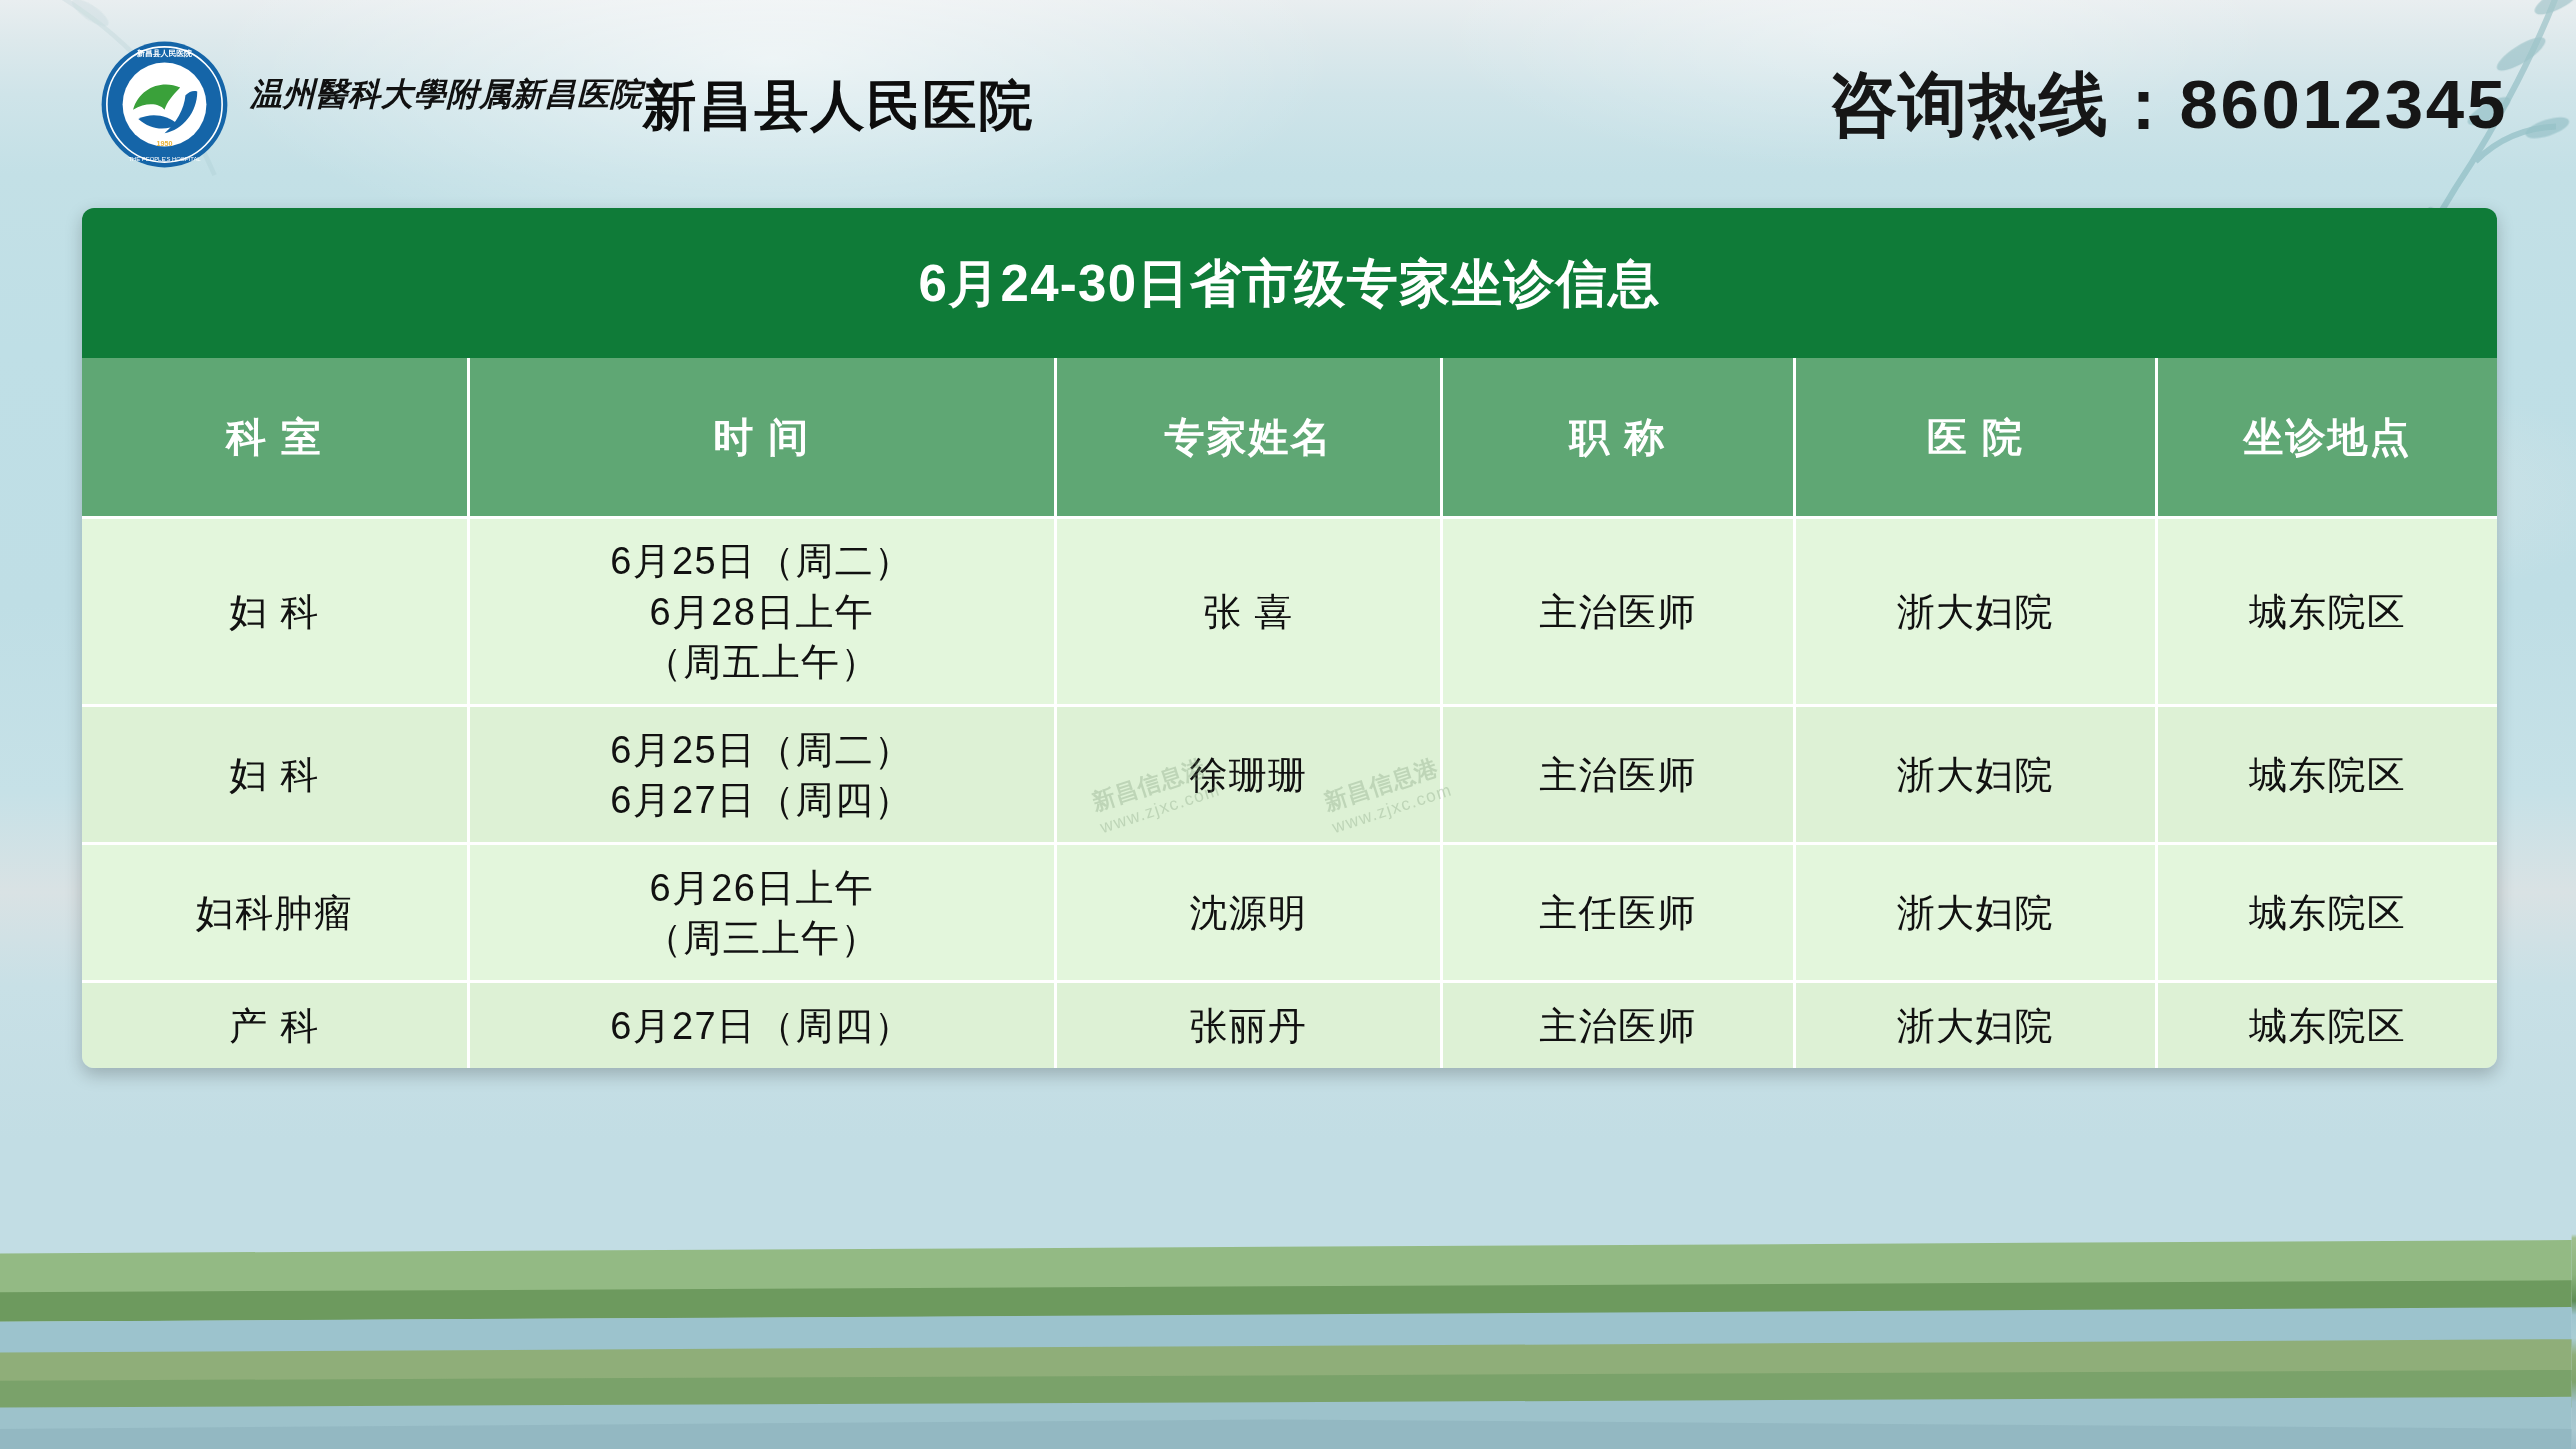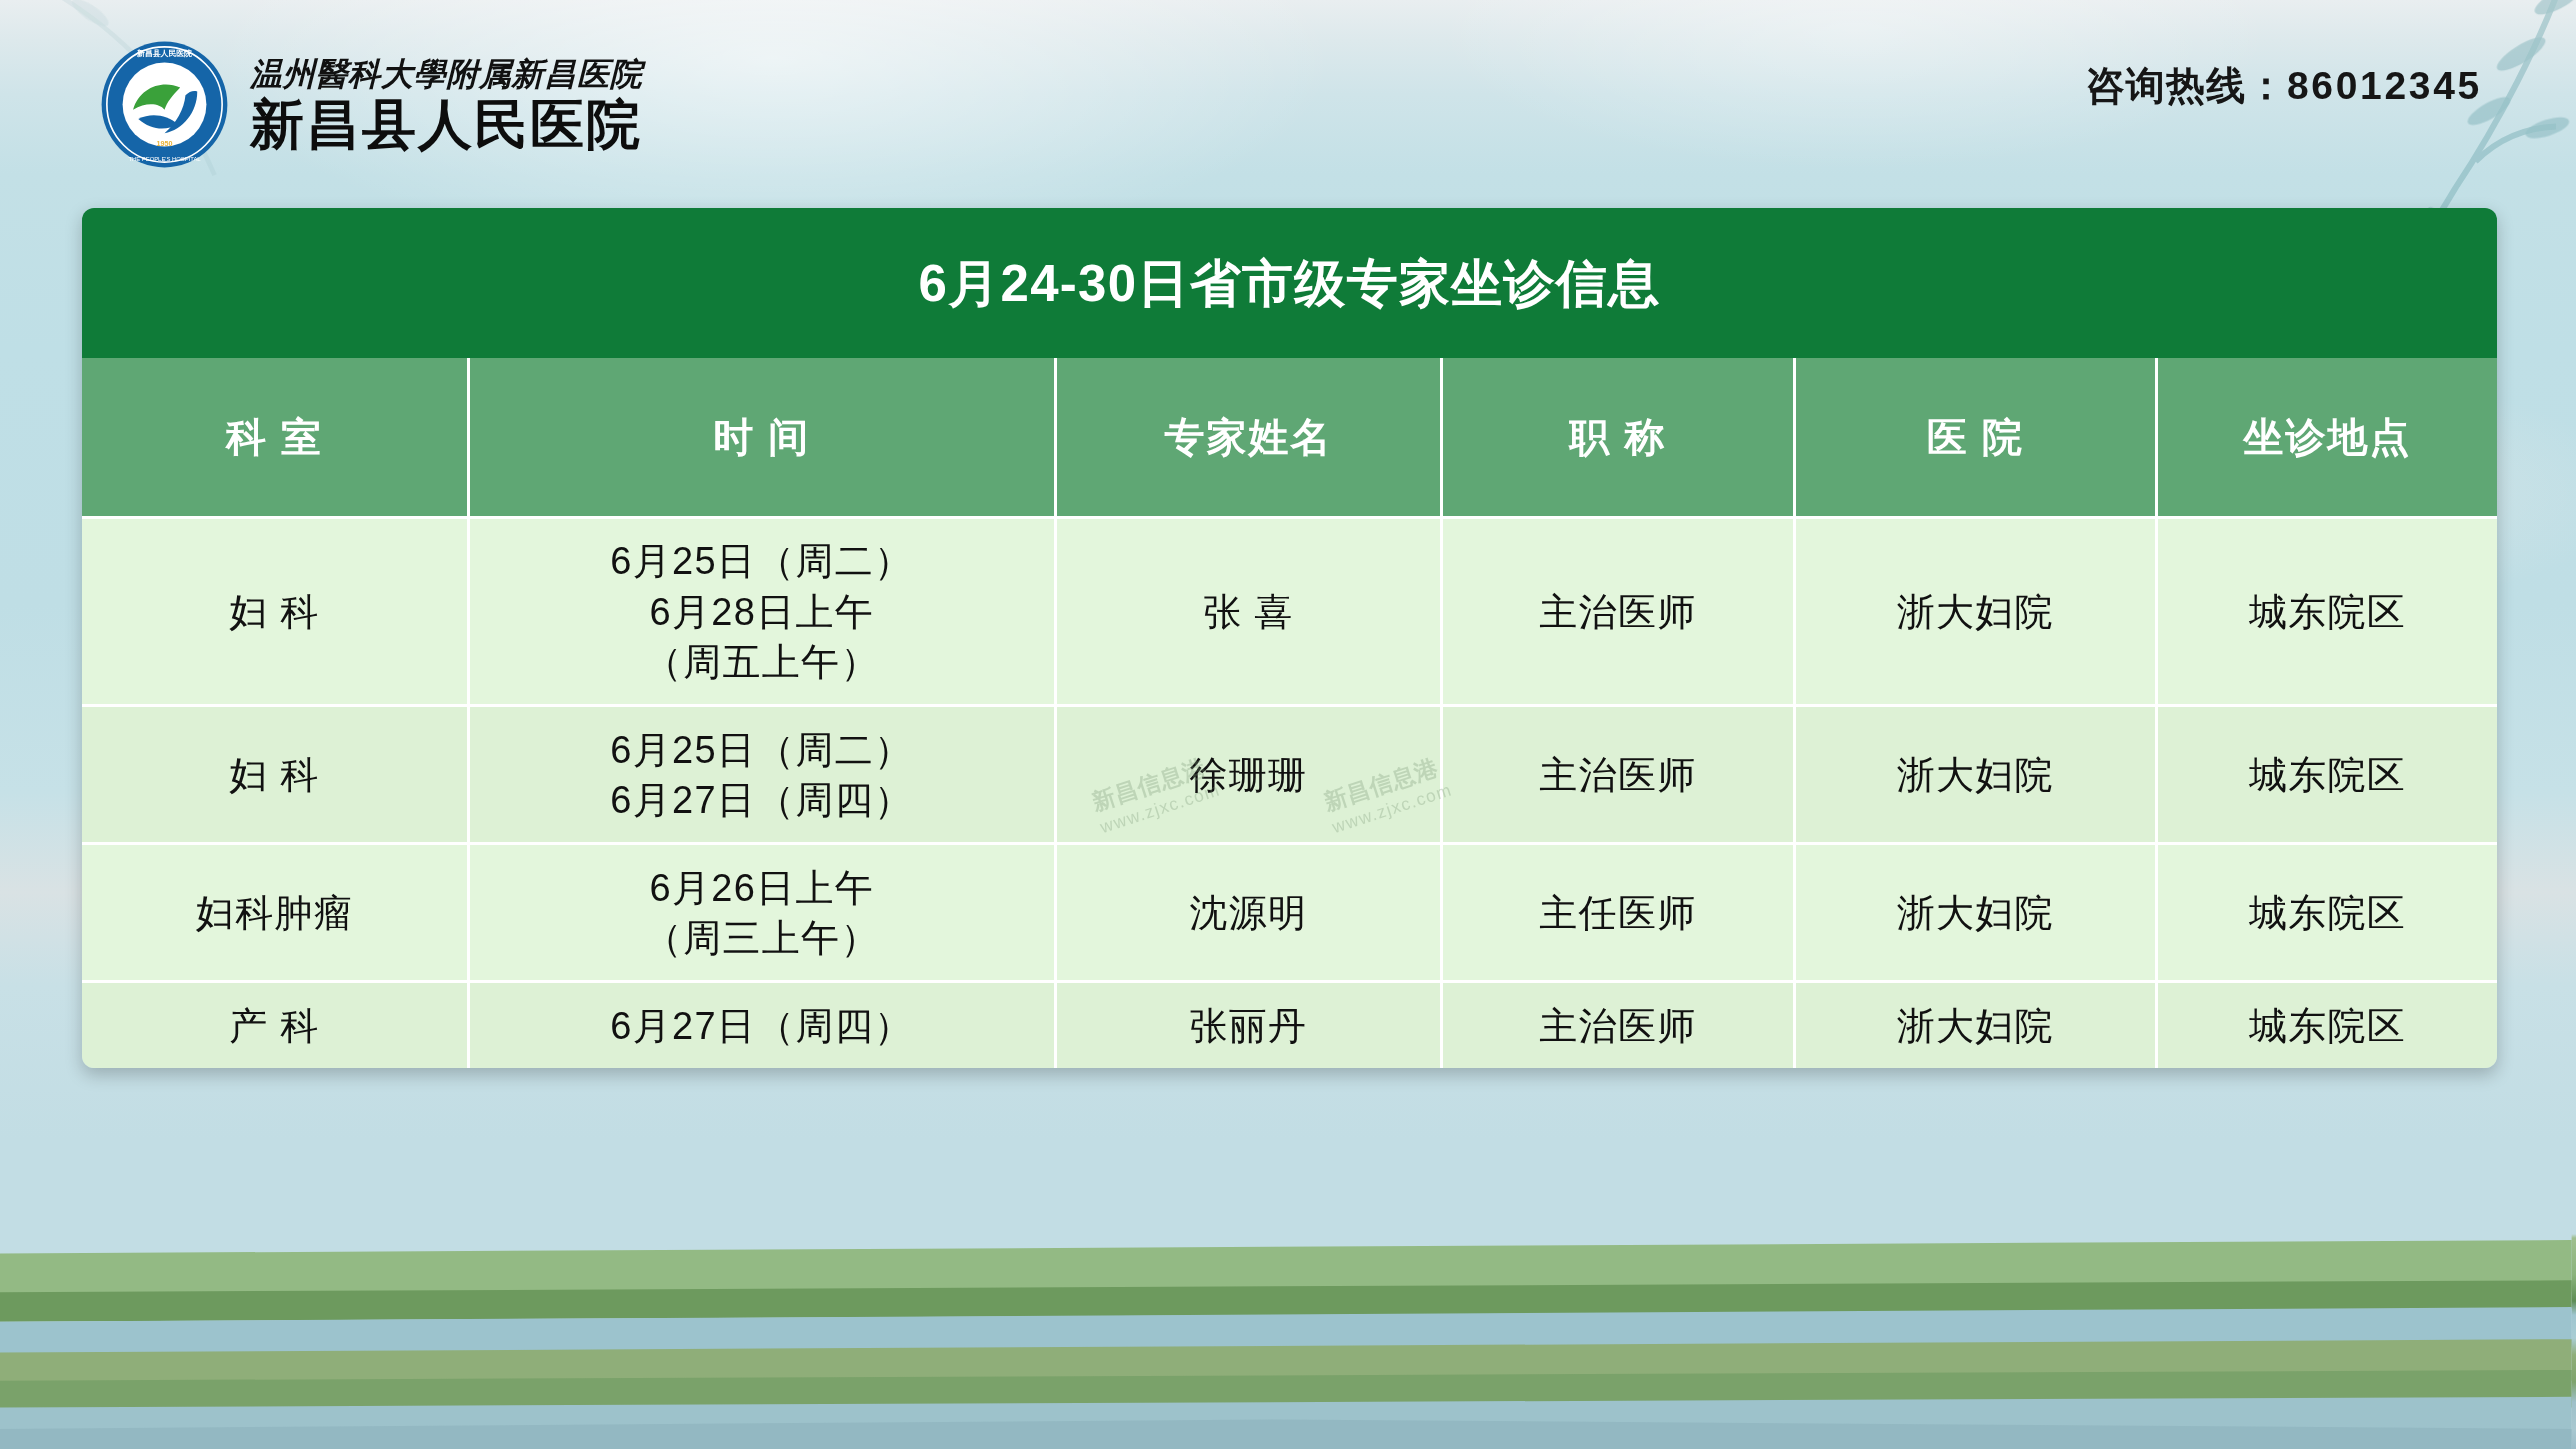--- a/index.html
+++ b/index.html
@@ -84,21 +84,20 @@
     left: 99px;
     display: flex;
     align-items: center;
     gap: 20px;
   }
 
   .logo-wrap { width: 131px; height: 131px; flex: 0 0 131px; }
 
   .brand-text {
     display: flex;
-    flex-direction: column;
     justify-content: center;
     line-height: 1;
   }
   .brand-sub {
     font-size: 32px;
     font-weight: bold;
     color: #111;
     letter-spacing: 0.7px;
     font-style: italic;
     font-family: "Liberation Serif", "DejaVu Serif", serif;
@@ -107,22 +106,22 @@
   .brand-main {
     font-size: 54px;
     font-weight: bold;
     color: #0d0d0d;
     letter-spacing: 2px;
   }
 
   .hotline {
     position: absolute;
     top: 59px;
-    right: 94px;
-    font-size: 39px;
+    right: 68px;
+    font-size: 69px;
     font-weight: bold;
     color: #161616;
     letter-spacing: 1.3px;
     white-space: nowrap;
   }
   .hotline .num { letter-spacing: 2.7px; }
 
   
   .card {
     position: absolute;

